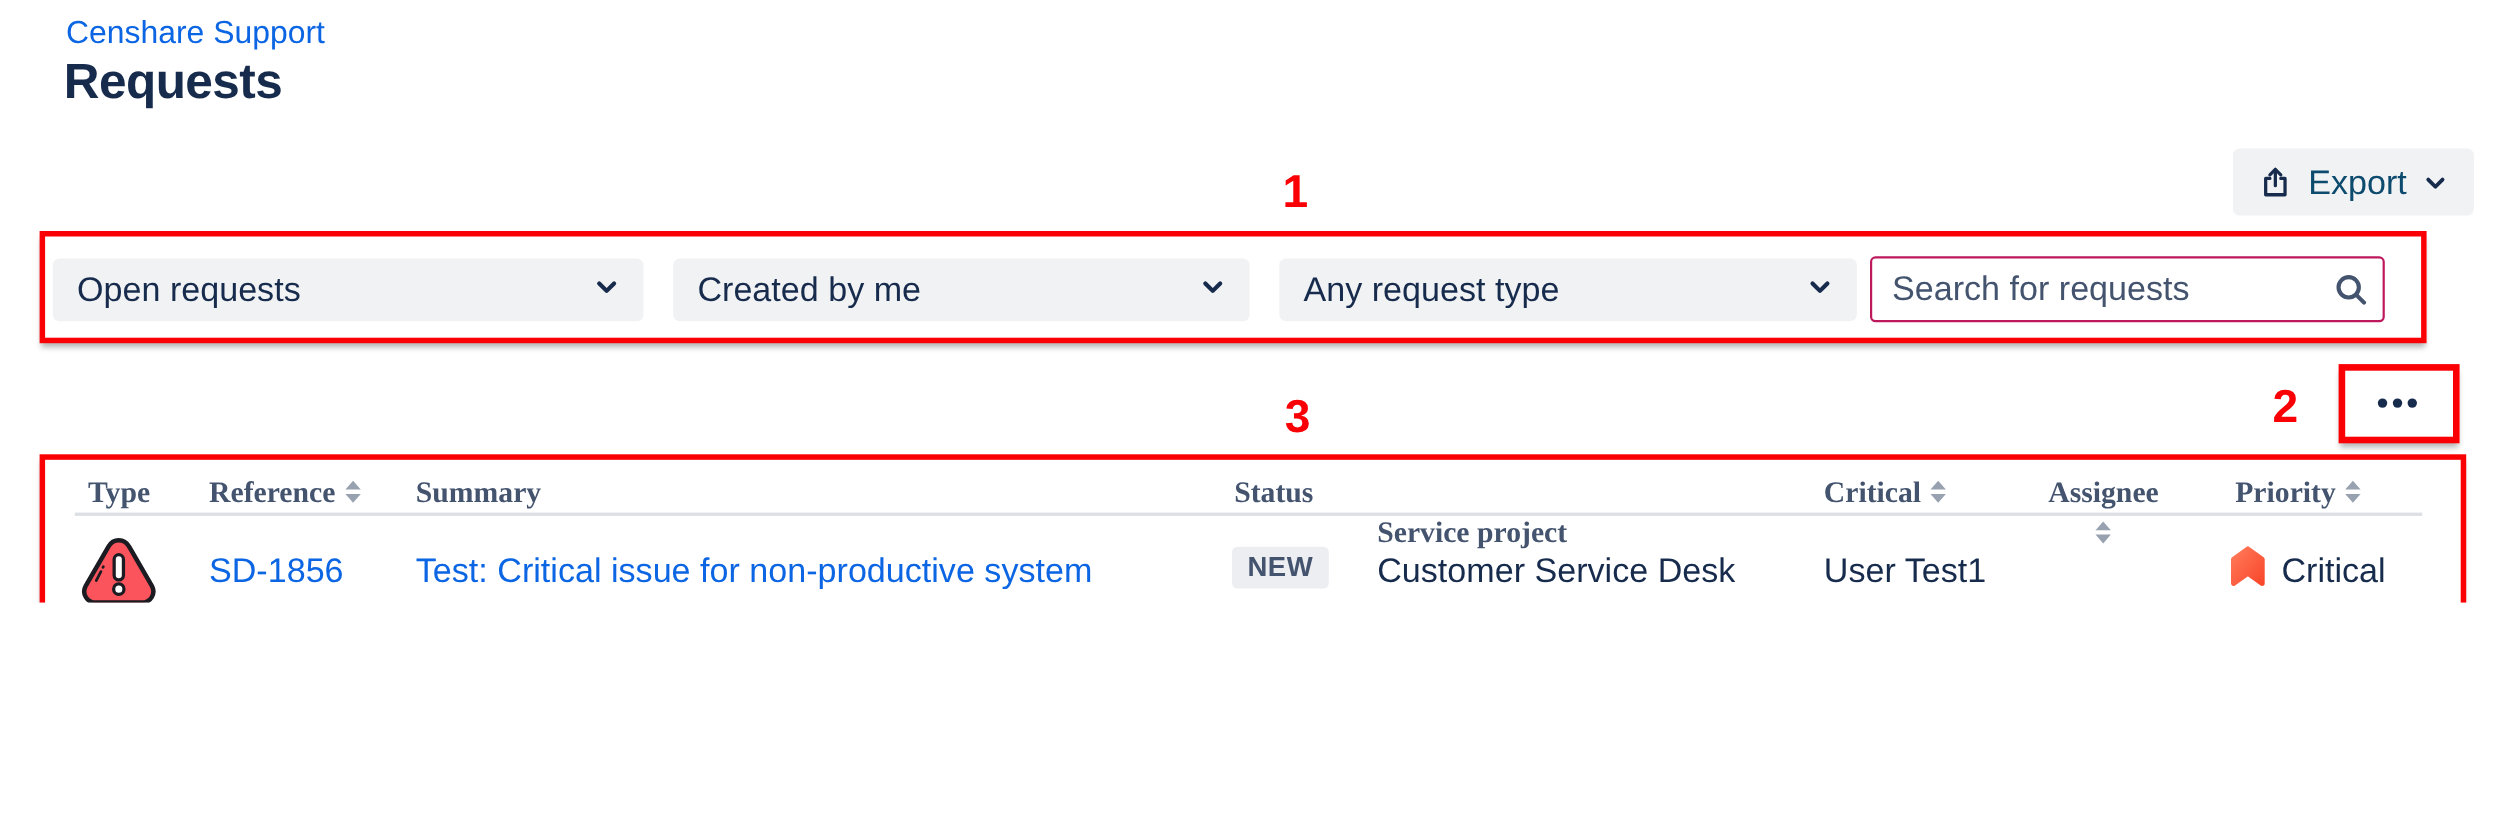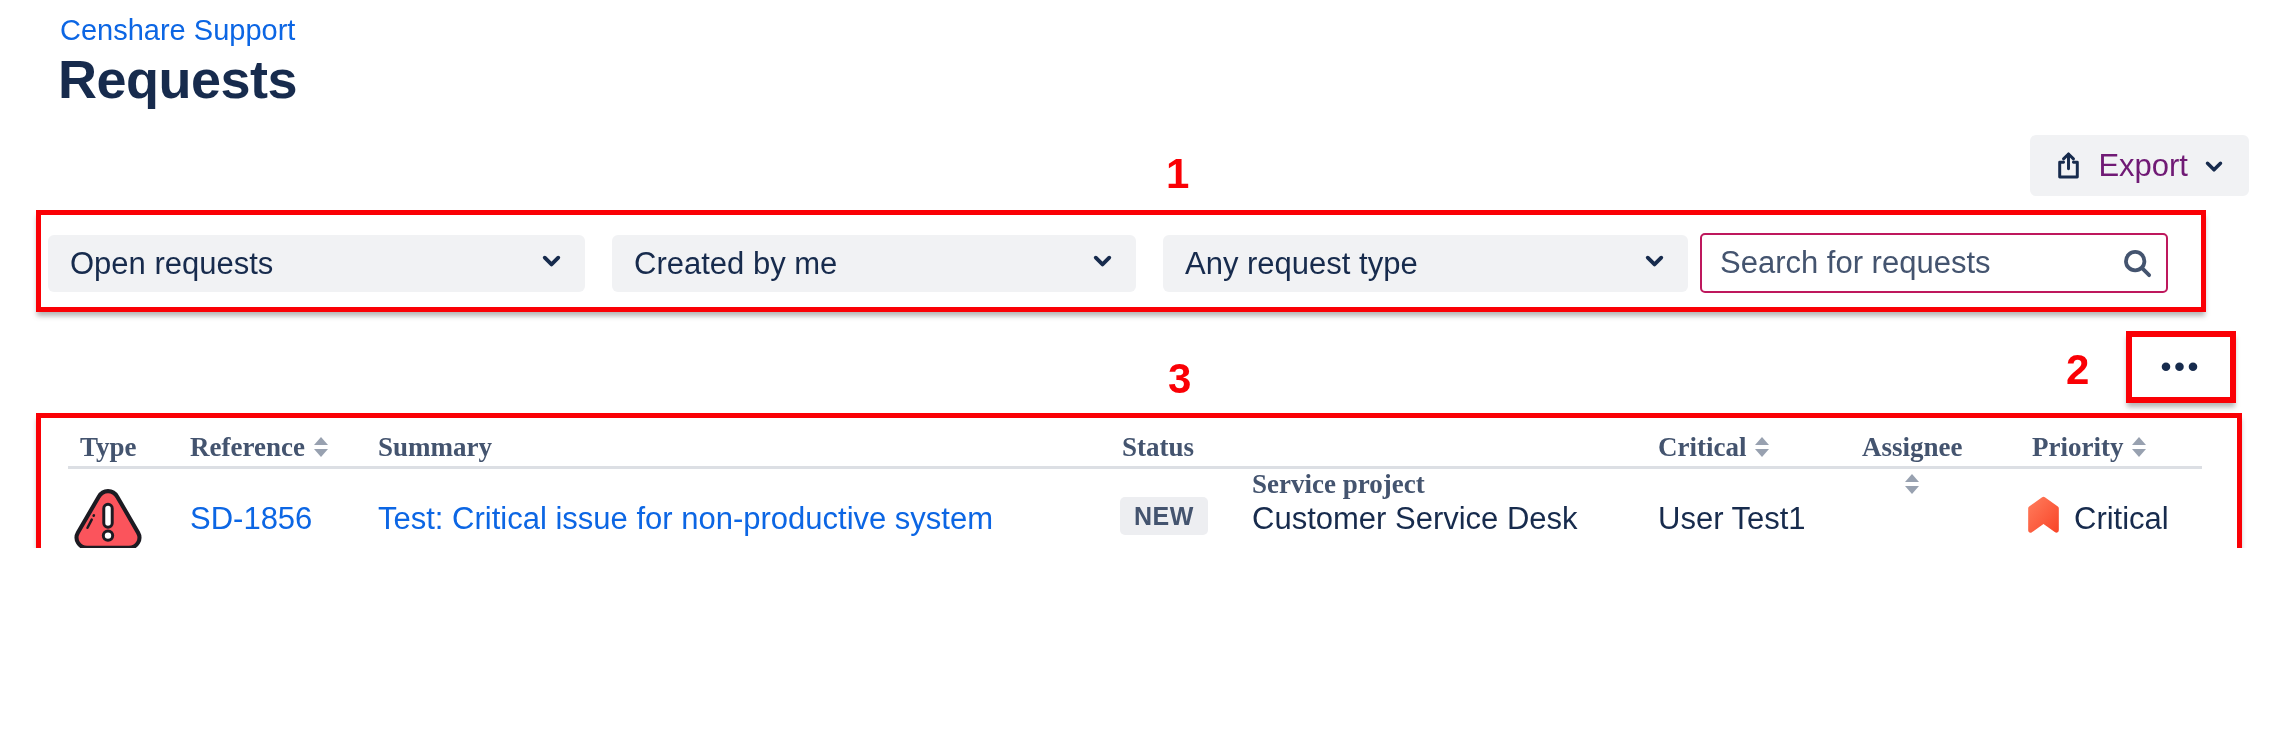--- a/index.html
+++ b/index.html
@@ -2,24 +2,24 @@
 <html><head>
 <meta charset="utf-8">
 <style>
   * { box-sizing: border-box; margin: 0; padding: 0; }
   html, body { background: #ffffff; }
   body { font-family: "Liberation Sans", "DejaVu Sans", sans-serif; color: #172B4D; }
   .page { position: relative; width: 2278px; height: 548px; background: #fff; overflow: hidden; }
 
   
   .breadcrumb { position: absolute; left: 60px; top: 14px; font-size: 29px; color: #0C66E4; text-decoration: none; cursor: pointer; }
-  .page-title { position: absolute; left: 58px; top: 48px; font-size: 54px; font-weight: 700; color: #172B4D; letter-spacing: -0.5px; }
-
-  
-  .export-btn { position: absolute; right: 29px; top: 135px; height: 61px; display: flex; align-items: center; gap: 13px; padding: 0 22px; background: #F1F2F4; border: none; border-radius: 6px; font-size: 31px; font-weight: 500; color: #701a75; cursor: pointer; font-family: inherit; }
+  .page-title { position: absolute; left: 58px; top: 48px; font-size: 45px; font-weight: 700; color: #172B4D; letter-spacing: -0.5px; }
+
+  
+  .export-btn { position: absolute; right: 29px; top: 135px; height: 61px; display: flex; align-items: center; gap: 13px; padding: 0 22px; background: #F1F2F4; border: none; border-radius: 6px; font-size: 31px; font-weight: 500; color: #0c4a6e; cursor: pointer; font-family: inherit; }
   .export-btn svg { display: block; }
 
   
   .ann-label { position: absolute; color: #FA0005; font-size: 42px; font-weight: 700; line-height: 1; }
   .ann-1 { left: 1166px; top: 153px; }
   .ann-2 { left: 2066px; top: 349px; }
   .ann-3 { left: 1168px; top: 358px; }
   .redbox { position: absolute; border: 5px solid #FA0005; box-shadow: 0 5px 5px -1px rgba(90,90,90,0.45); background: transparent; pointer-events: none; }
   .redbox-1 { left: 36px; top: 210px; width: 2170px; height: 102px; }
   .redbox-2 { left: 2126px; top: 331px; width: 110px; height: 72px; border-width: 6px; }

